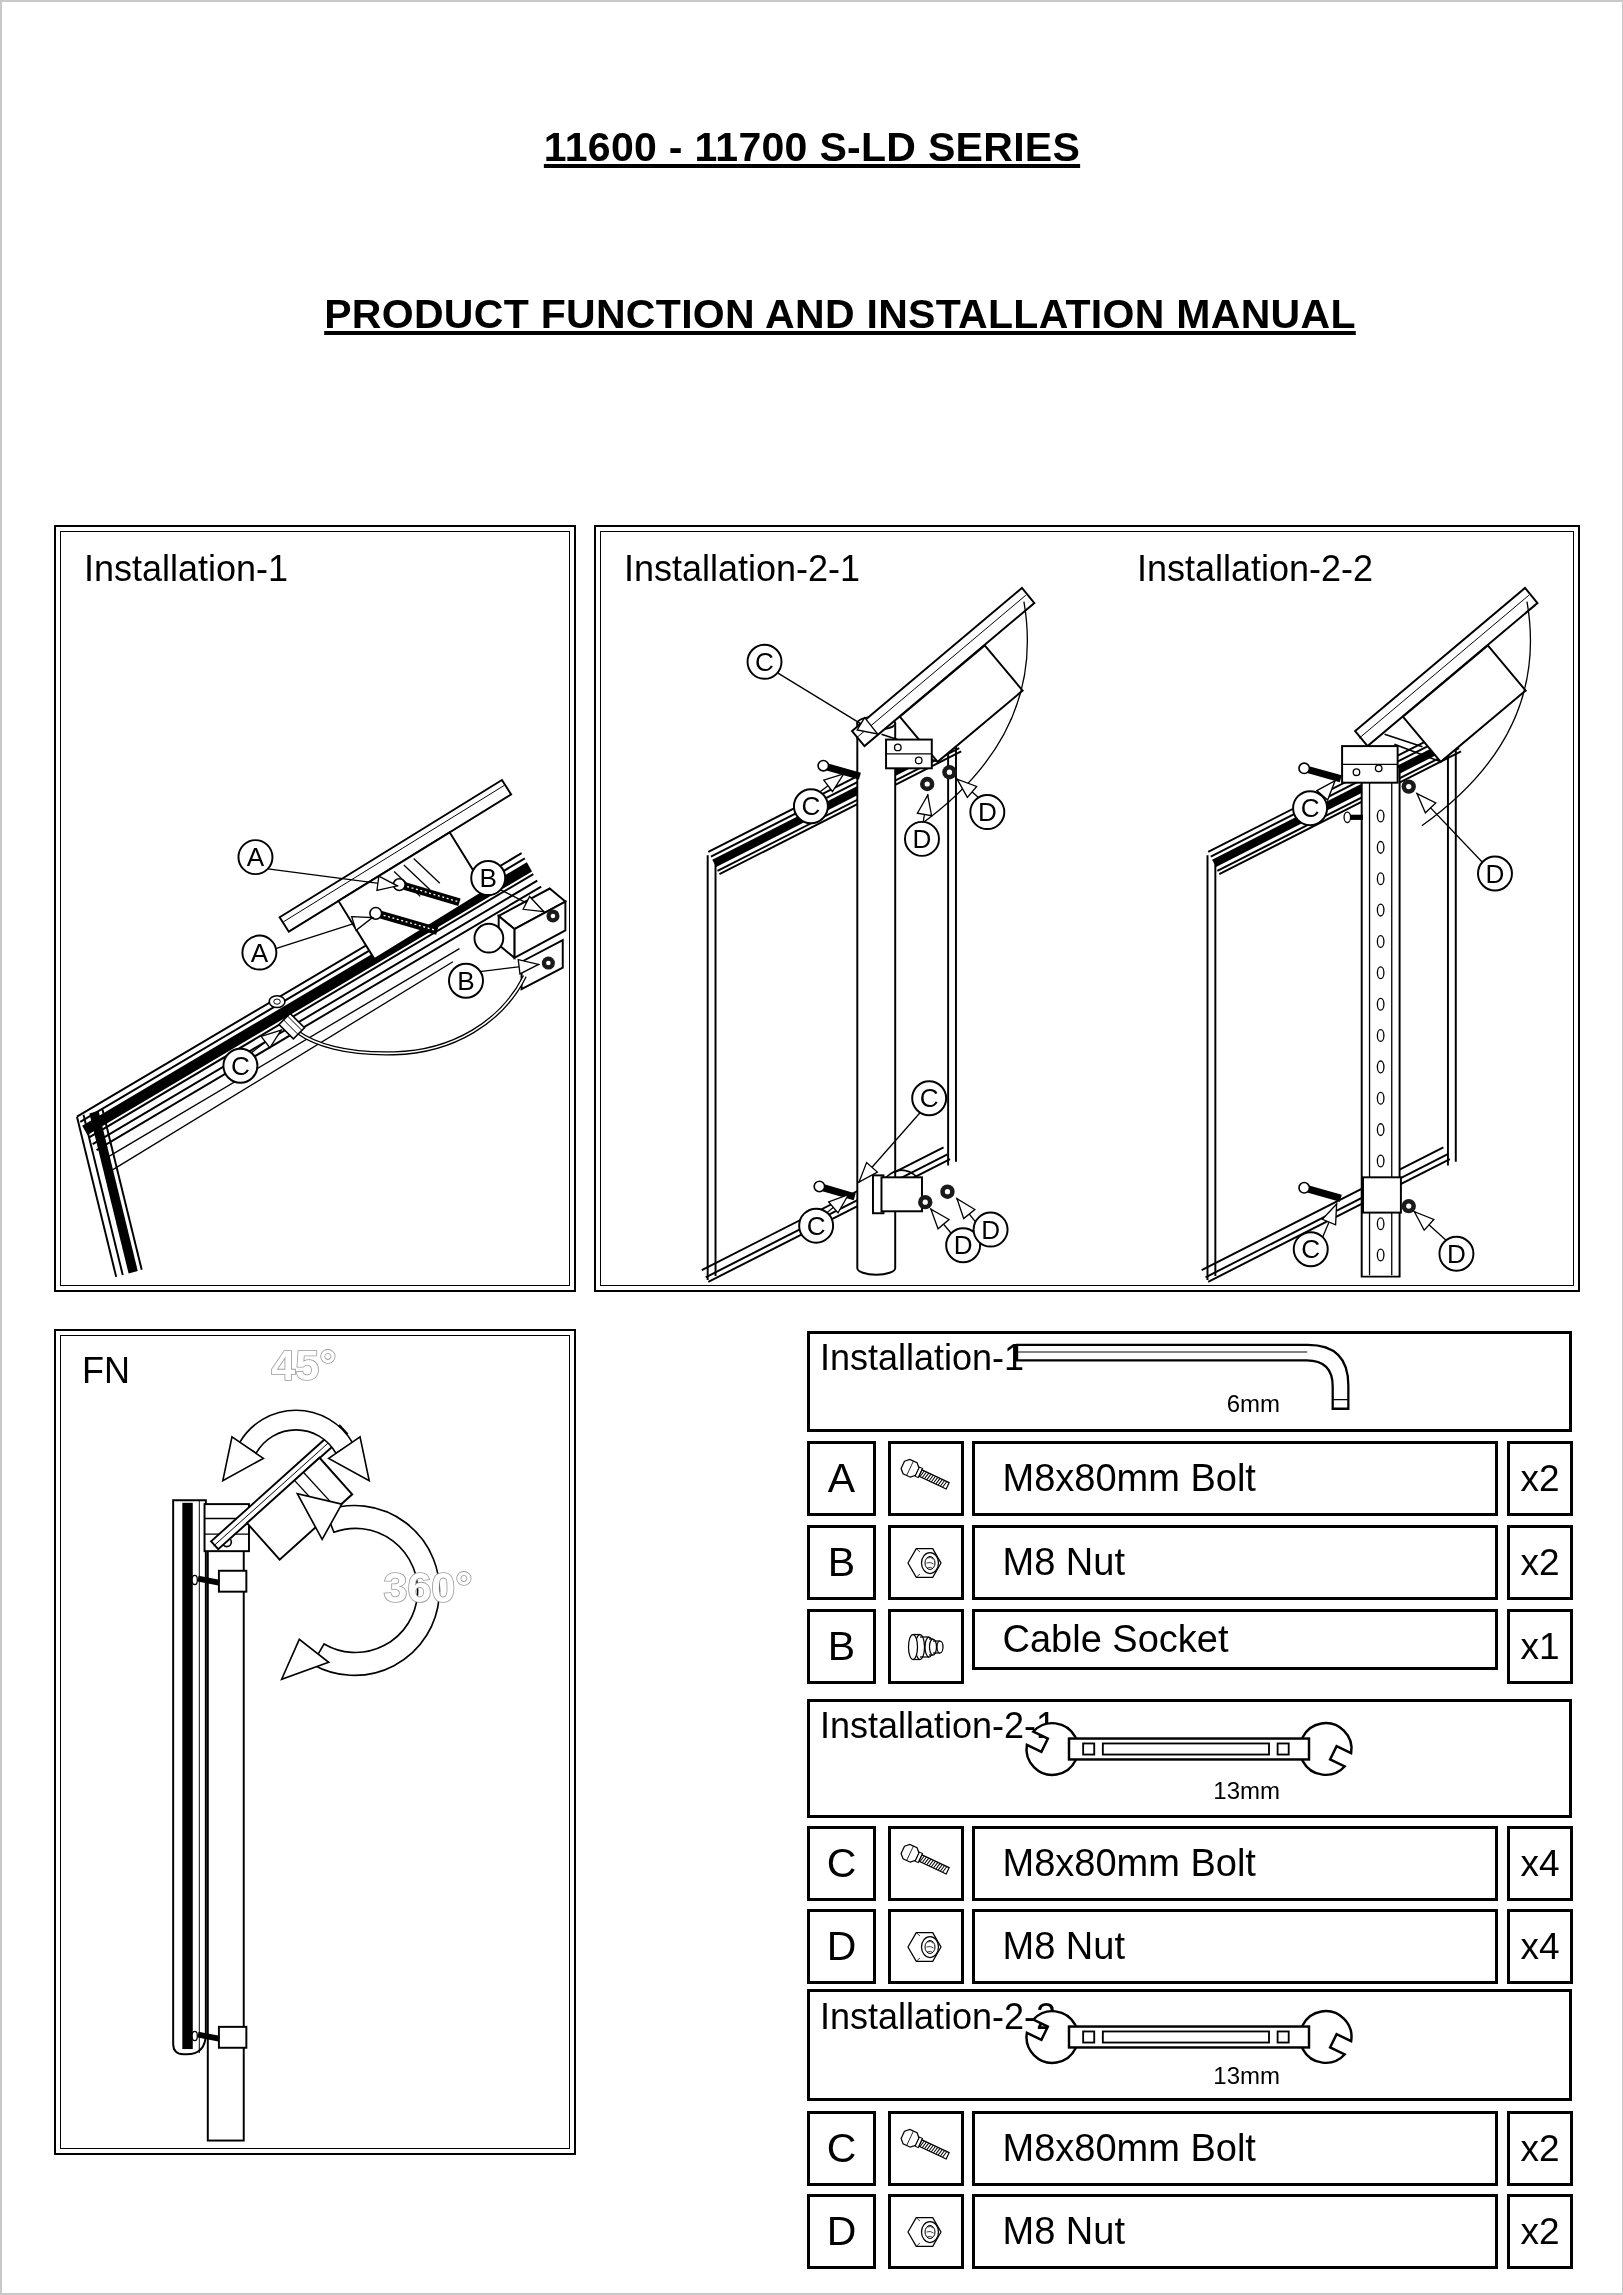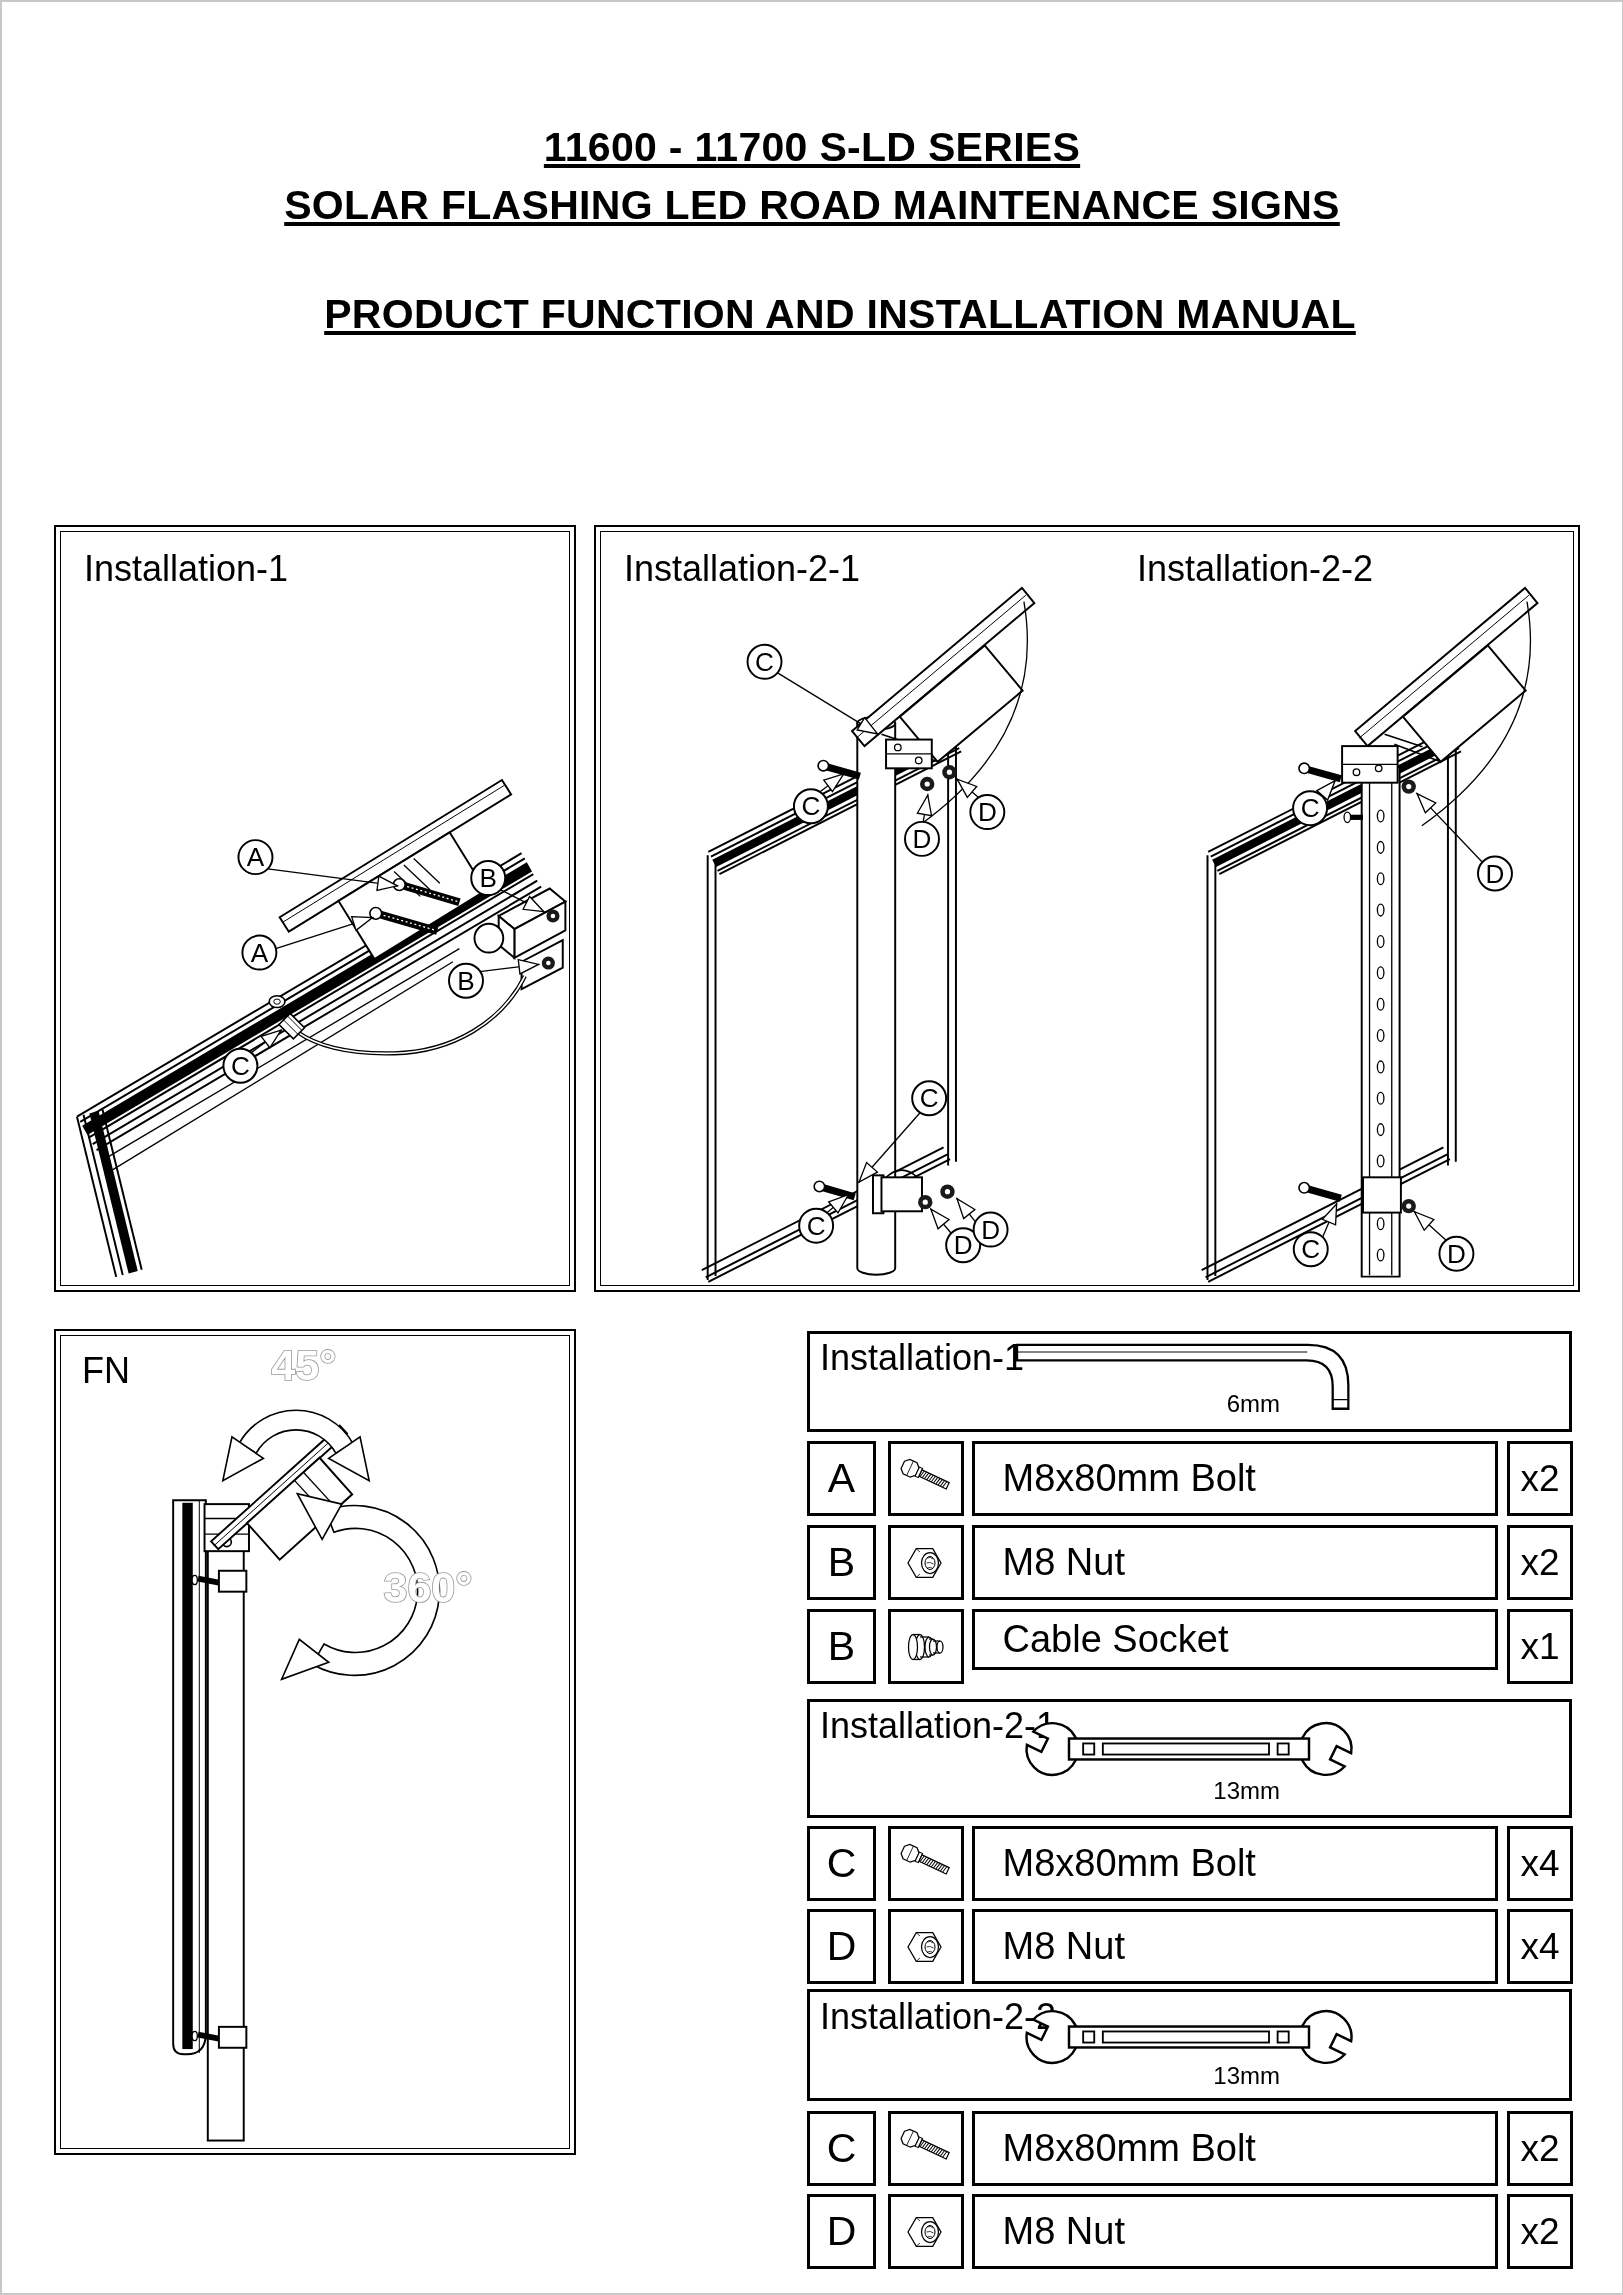--- a/index.html
+++ b/index.html
@@ -101,21 +101,20 @@
       <path d="M4,12 H450 Q512,12 512,74 V110 H488 V76 Q488,36 448,36 H4 Z" fill="#fff" stroke="#000" stroke-width="3.5"></path>
       <line x1="4" y1="23" x2="449" y2="23" stroke="#000" stroke-width="1.5"></line>
       <line x1="488" y1="96" x2="512" y2="96" stroke="#000" stroke-width="2"></line>
     </symbol>
   </defs>
 </svg>
 
 <div id="page">
 
   <div class="title-line" style="top:122px;">11600 - 11700 S-LD SERIES</div>
-  <div class="title-line" style="top:180px;">SOLAR FLASHING LED ROAD MAINTENANCE SIGNS</div>
   <div class="title-line" style="top:289px;padding-left:28px;">PRODUCT FUNCTION AND INSTALLATION MANUAL</div>
 
   <div class="dbox" style="left:52px;top:523px;width:518px;height:763px;">
     <div class="inner"></div>
   </div>
   <div class="dlabel" style="left:82px;top:546px;">Installation-1</div>
   <svg class="dsvg" style="left:52px;top:523px;" width="518" height="763" viewBox="80 800 792 1167">
     <g stroke="#000" stroke-width="3" fill="none">
       <line x1="160" y1="1768" x2="700" y2="1448" stroke-width="2"></line>
       <line x1="170" y1="1786" x2="690" y2="1468" stroke-width="2"></line>

